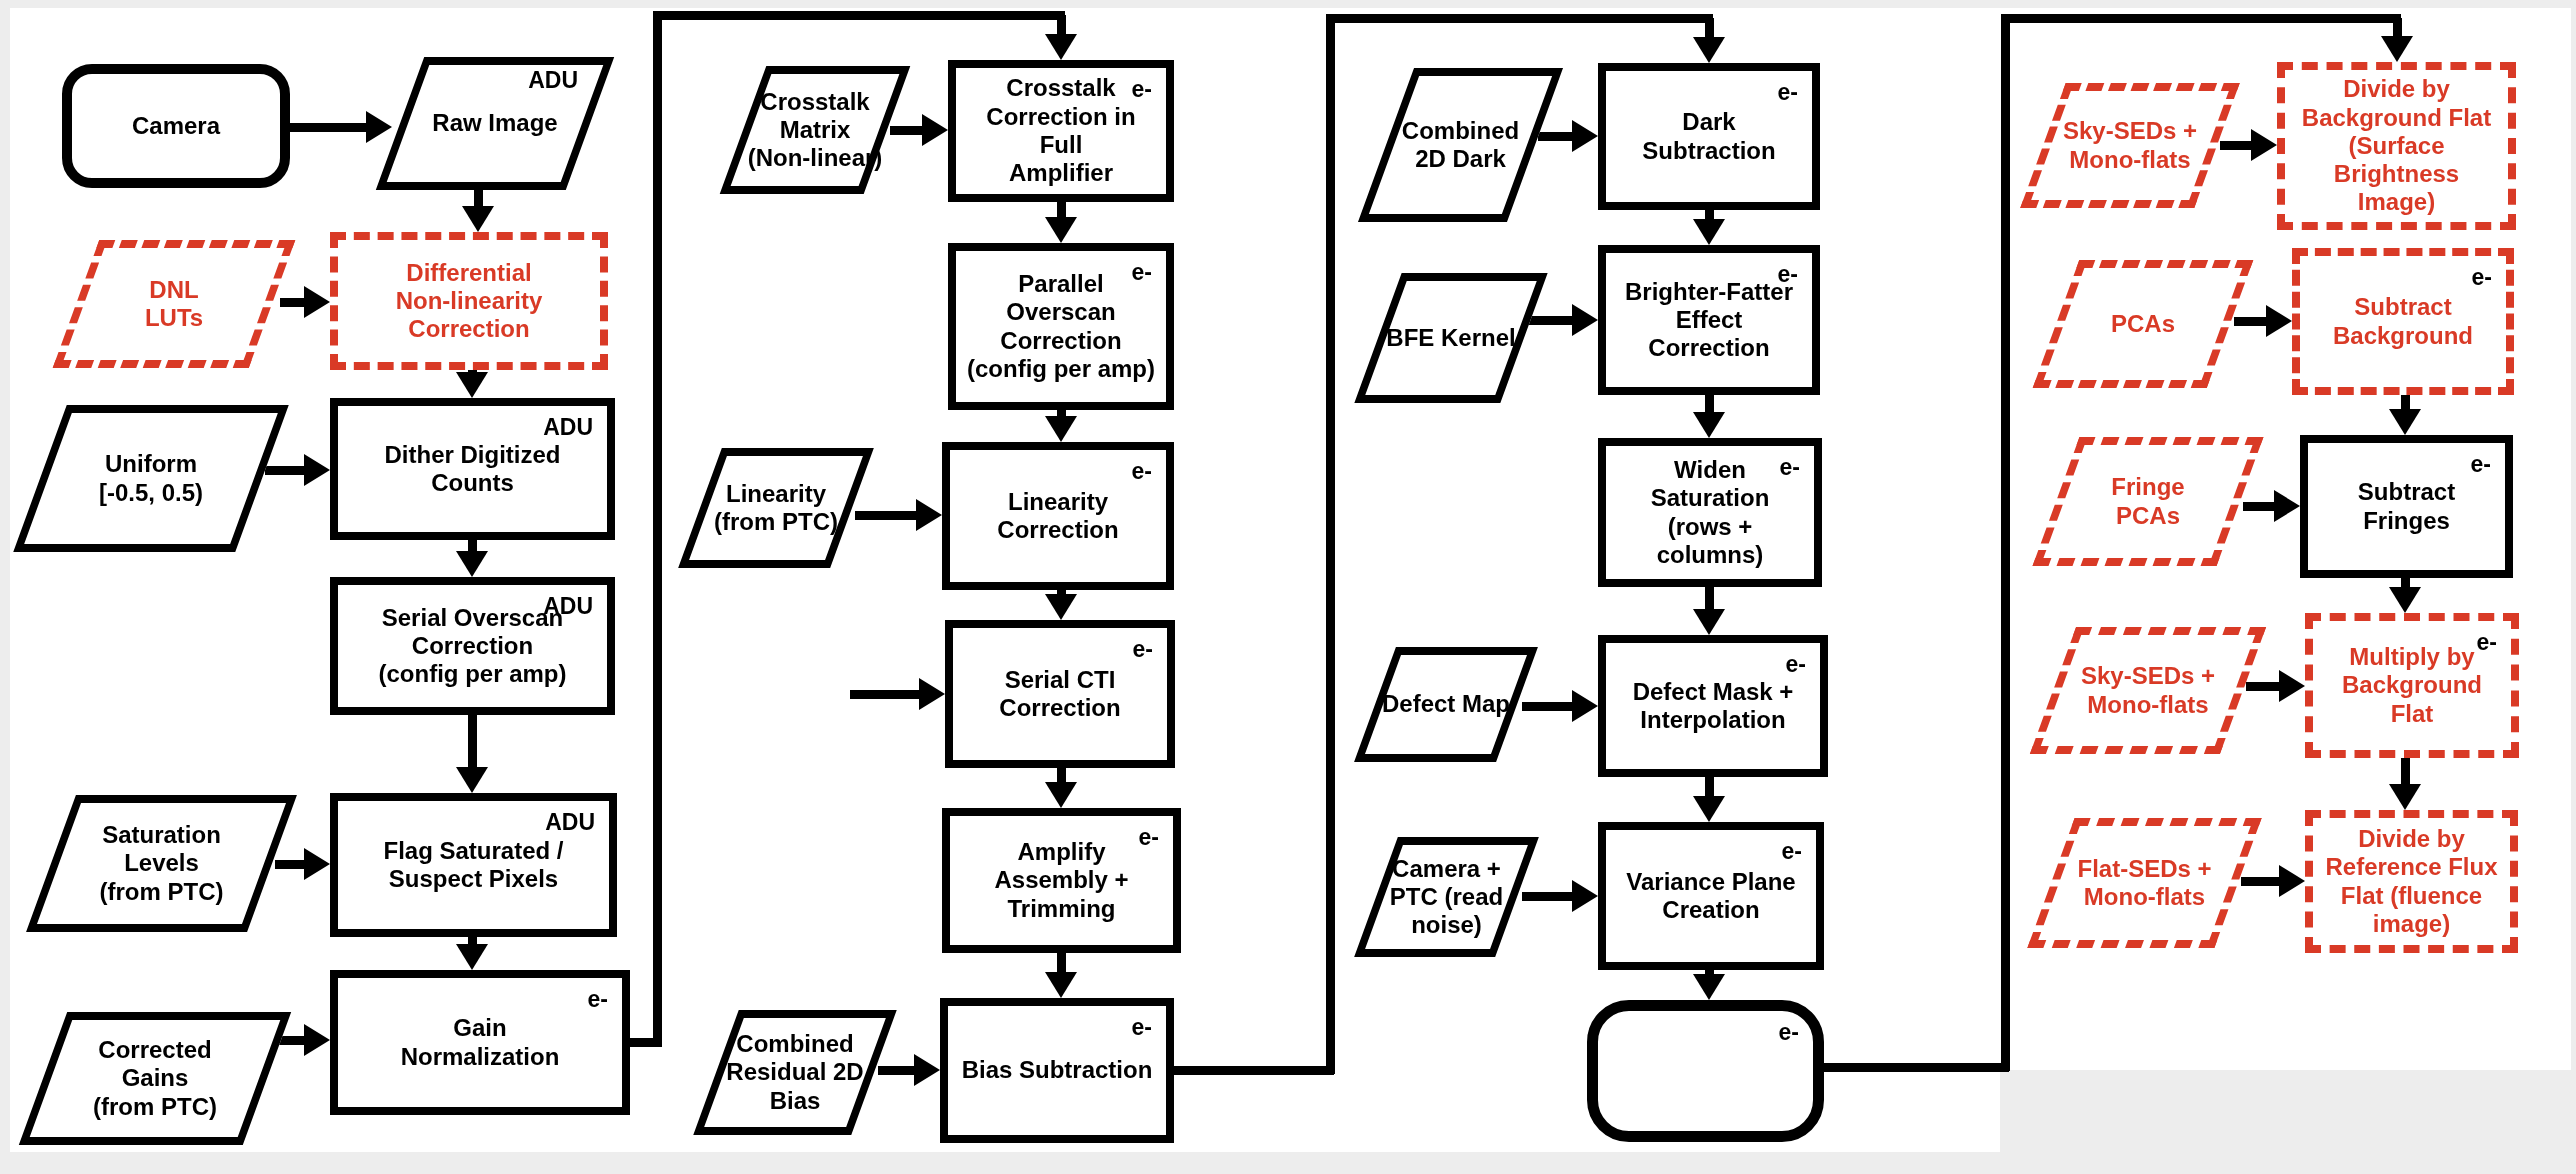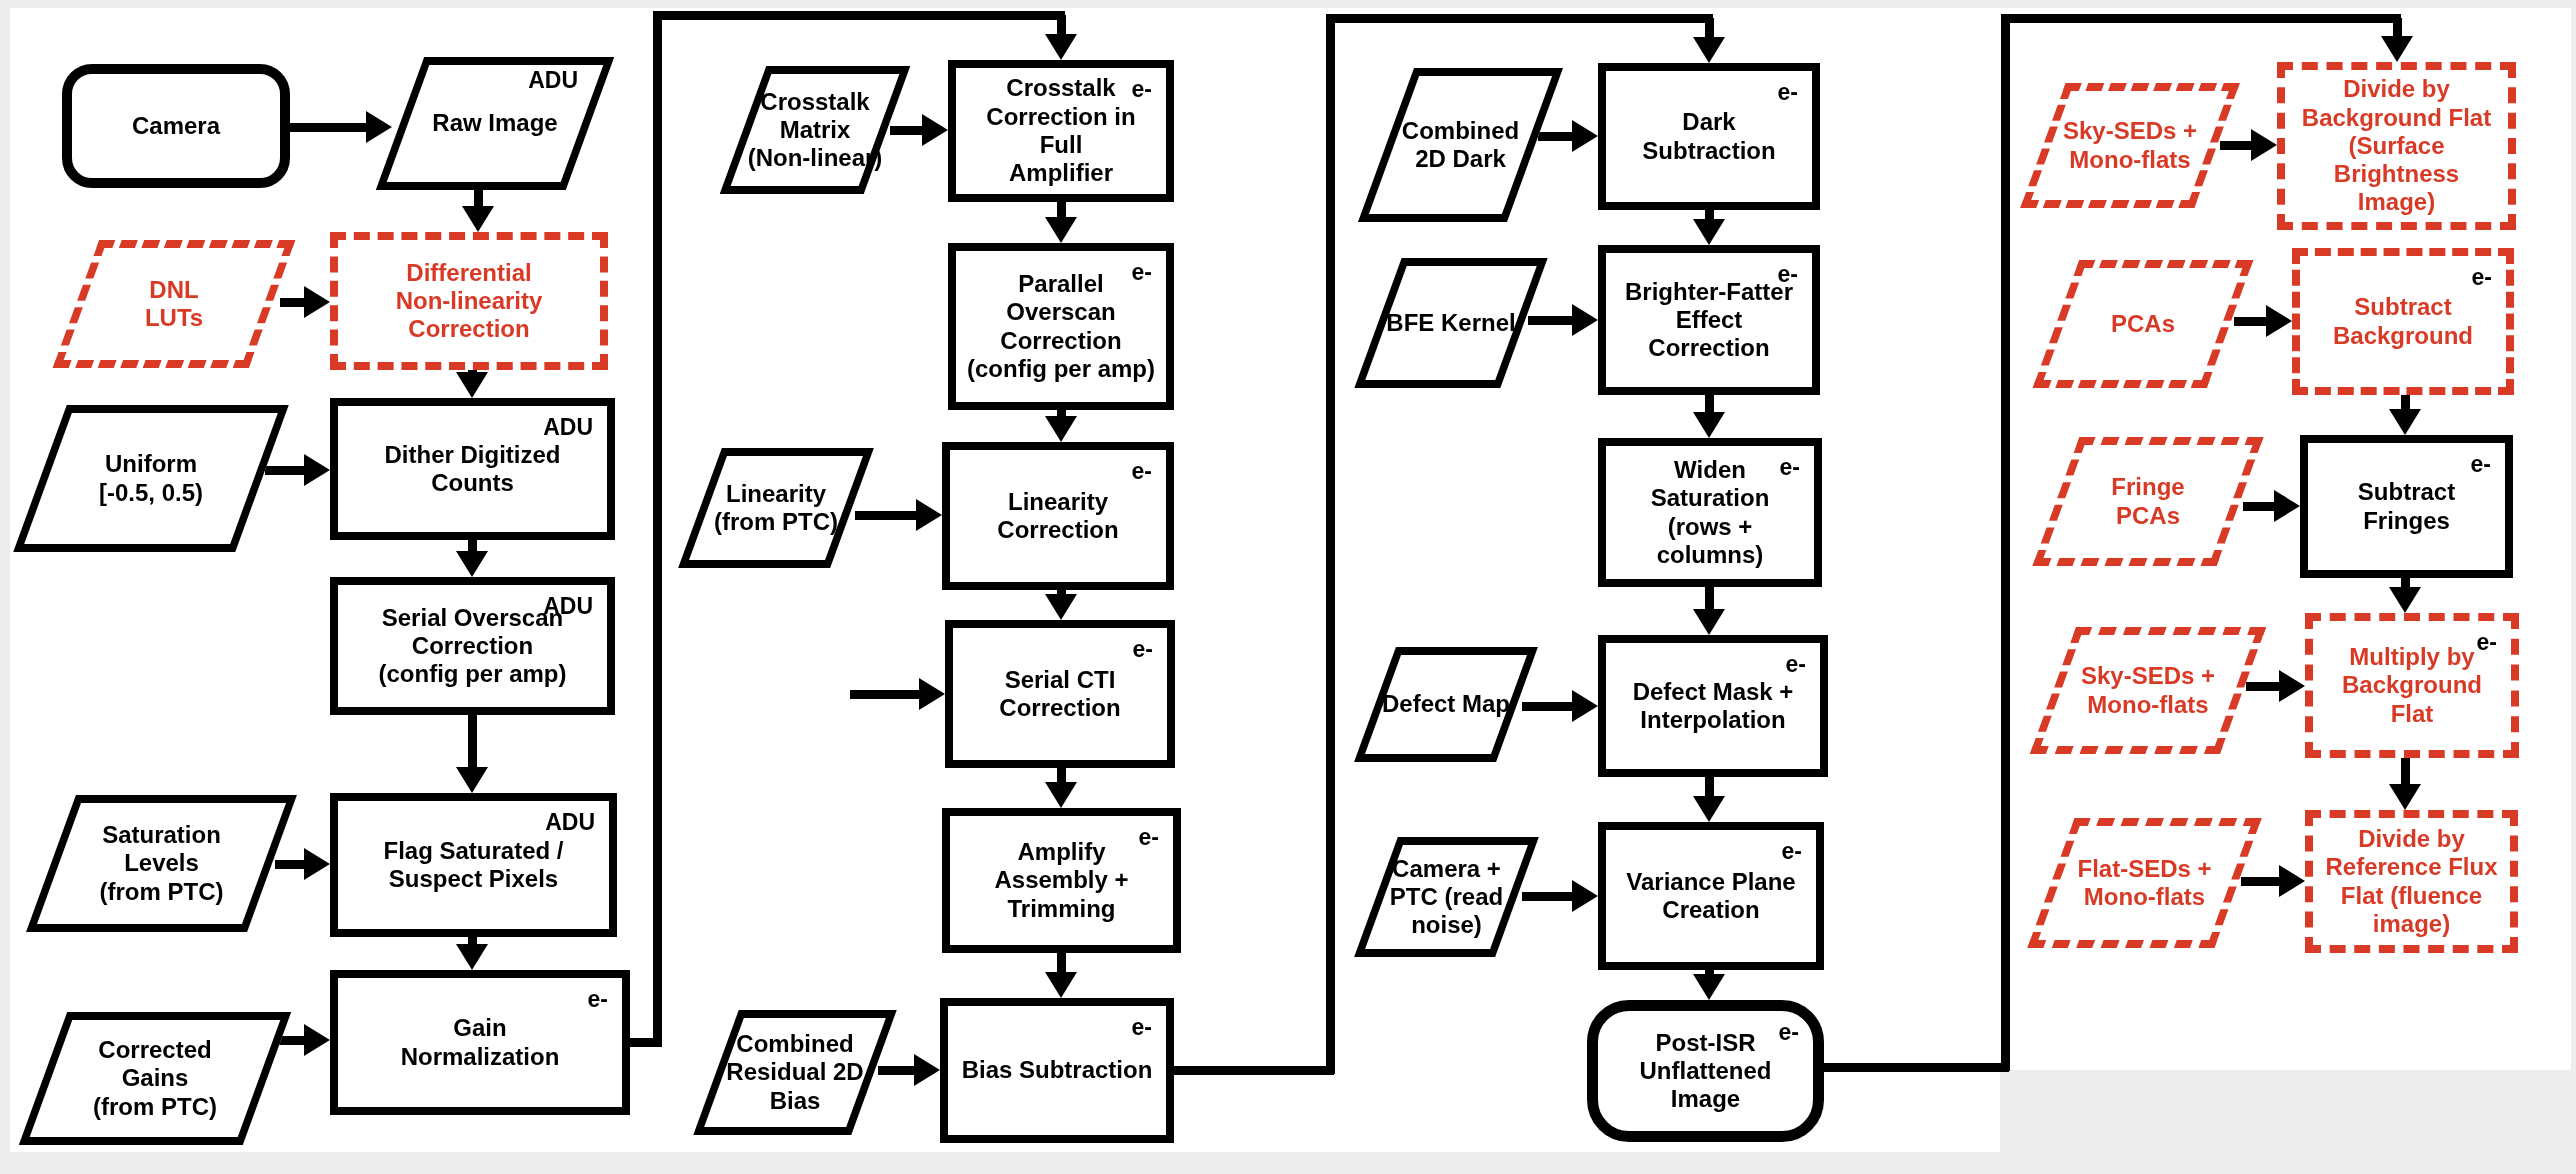--- a/index.html
+++ b/index.html
@@ -240,21 +240,21 @@
     </div>
     <div class="node para solid" style="left: 1358px; top: 68px; width: 205px; height: 154px;">
       <div class="pshape"></div>
       <div class="nlabel">Combined
 2D Dark</div>
     </div>
     <div class="node rect solid" style="left: 1598px; top: 63px; width: 222px; height: 147px;">
       <div class="nlabel">Dark Subtraction</div>
       <div class="corner">e-</div>
     </div>
-    <div class="node para solid" style="left: 1350px; top: 258px; width: 202px; height: 130px;">
+    <div class="node para solid" style="left: 1350px; top: 273px; width: 202px; height: 130px;">
       <div class="pshape"></div>
       <div class="nlabel">BFE Kernel</div>
     </div>
     <div class="node rect solid" style="left: 1598px; top: 245px; width: 222px; height: 150px;">
       <div class="nlabel">Brighter-Fatter
 Effect Correction</div>
       <div class="corner">e-</div>
     </div>
     <div class="node rect solid" style="left: 1598px; top: 438px; width: 224px; height: 149px;">
       <div class="nlabel">Widen Saturation
@@ -275,23 +275,20 @@
       <div class="nlabel">Camera +
 PTC (read
 noise)</div>
     </div>
     <div class="node rect solid" style="left: 1598px; top: 822px; width: 226px; height: 148px;">
       <div class="nlabel">Variance Plane
 Creation</div>
       <div class="corner">e-</div>
     </div>
     <div class="node rounded solid thick" style="left: 1587px; top: 1000px; width: 237px; height: 142px;">
-      <div class="nlabel">Post-ISR
-Unflattened
-Image</div>
       <div class="corner">e-</div>
     </div>
     <div class="node para dashed-red" style="left: 2015px; top: 83px; width: 230px; height: 125px;">
       <div class="pshape"></div>
       <div class="nlabel">Sky-SEDs +
 Mono-flats</div>
     </div>
     <div class="node rect dashed-red" style="left: 2277px; top: 62px; width: 239px; height: 168px;">
       <div class="nlabel">Divide by
 Background Flat

